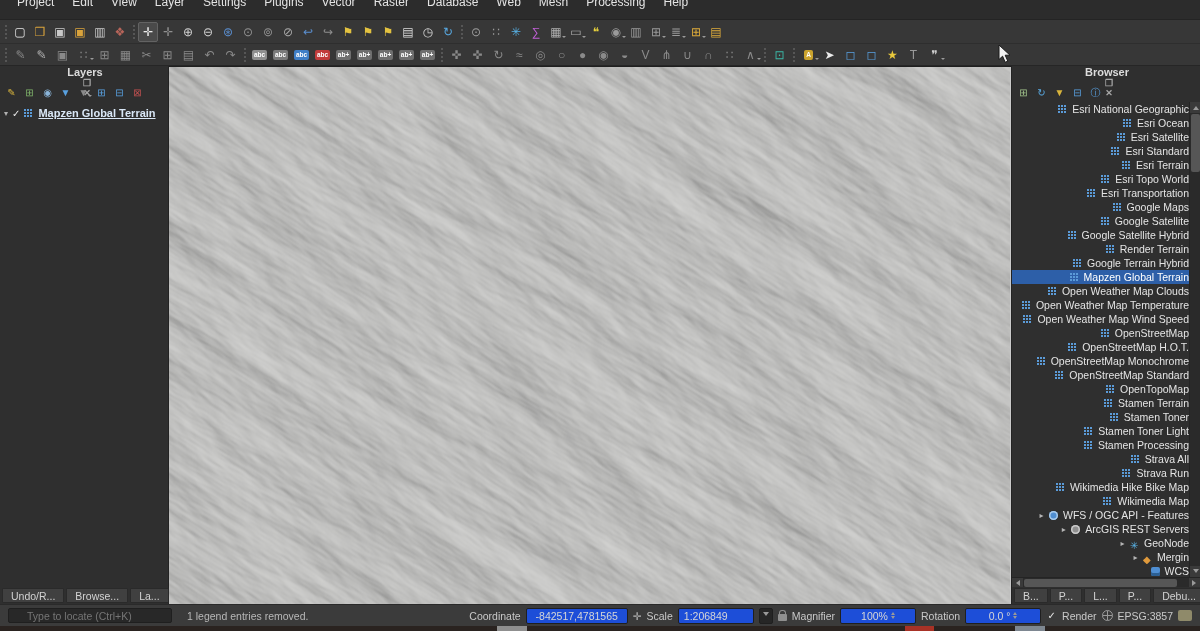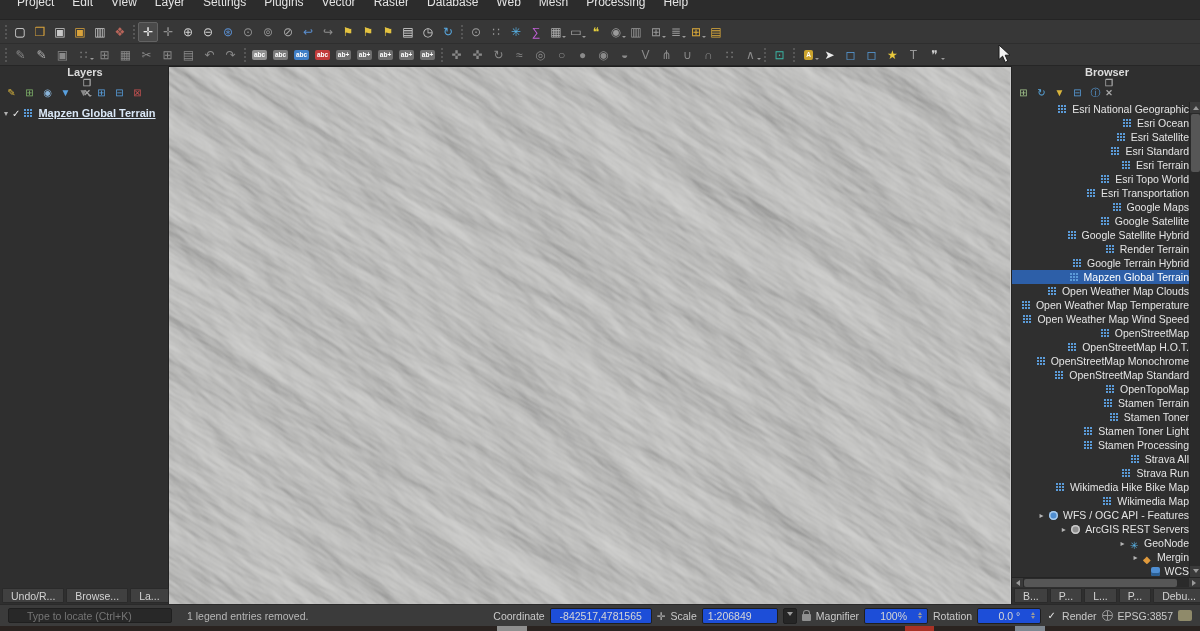--- a/index.html
+++ b/index.html
@@ -107,21 +107,21 @@
   .sb-right { margin-left:auto; display:flex; align-items:center; gap:5px; }
   .sb-box { background:#1d4ed8; border:1px solid #1f1f1f; border-radius:2px; height:16px;
     display:flex; align-items:center; padding:0 5px; color:#d6d6d6; }
   .sb-box.coord { width:102px; justify-content:center; }
   .sb-box.scale { width:76px; }
   .sb-dd { width:14px; height:16px; background:#262626; border:1px solid #1f1f1f; border-radius:2px;
     display:flex; align-items:center; justify-content:center; }
   .spin { display:flex; flex-direction:column; justify-content:center; gap:1px; margin-left:3px; }
   .spin .t-up{ width:0;height:0;border:2.5px solid transparent;border-bottom:3px solid #9a9a9a;}
   .spin .t-dn{ width:0;height:0;border:2.5px solid transparent;border-top:3px solid #9a9a9a;}
-  .sb-box.spinbox { width:64px; justify-content:flex-end;gap:8px; }
+  .sb-box.spinbox { width:76px; justify-content:center; }
   .lock-icon { position:relative; width:9px; height:7px; background:#8f8f8f; border-radius:1px; margin-top:4px;}
   .lock-icon::before { content:""; position:absolute; left:1px; top:-4px; width:5px; height:4px;
     border:1.5px solid #8f8f8f; border-bottom:none; border-radius:3px 3px 0 0; }
   .cbx { width:11px; height:11px; display:flex; align-items:center; justify-content:center;
     font-size:10px; color:#e6e6e6; }
   .globe-icon { width:11px; height:11px; border-radius:50%; border:1px solid #9a9a9a;
     background:
       linear-gradient(#9a9a9a,#9a9a9a) 50% 0/1px 100% no-repeat,
       linear-gradient(#9a9a9a,#9a9a9a) 0 50%/100% 1px no-repeat; }
   .bubble-icon { width:14px; height:11px; background:#8f8a6a; border-radius:2px; position:relative; }

